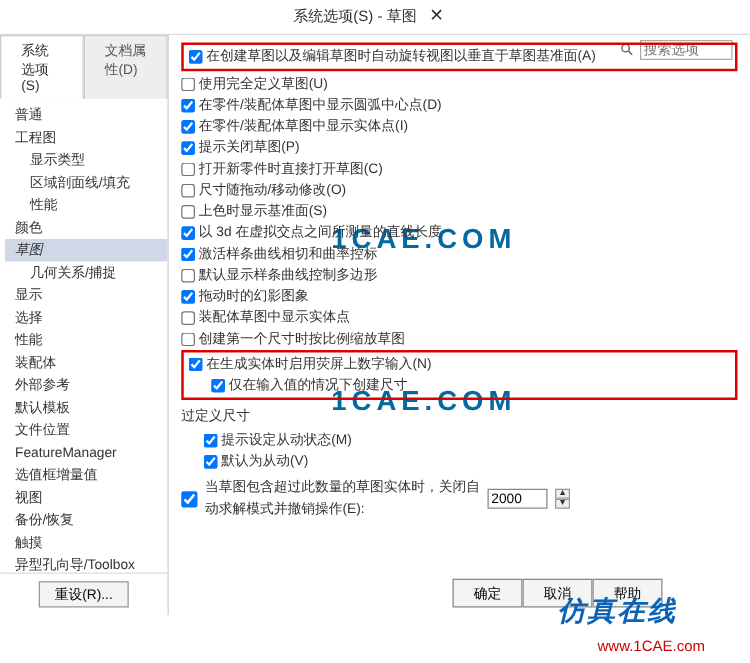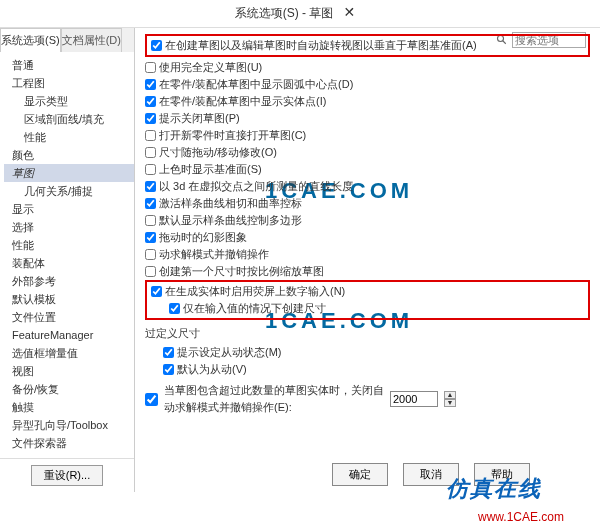--- a/index.html
+++ b/index.html
@@ -3,21 +3,21 @@
 <meta charset="utf-8">
 <style>
 * { box-sizing: border-box; margin: 0; padding: 0; font-family: "Microsoft YaHei", SimSun, sans-serif; }
 body { background: #fff; width: 600px; height: 530px; overflow: hidden; font-size: 11px; color: #333; position: relative; }
 .titlebar { display: flex; justify-content: center; align-items: center; padding: 4px 8px; border-bottom: 1px solid #ddd; height: 28px; }
 .title { font-size: 12px; }
 .close-btn { width: 32px; height: 20px; text-align: center; font-size: 14px; cursor: pointer; }
 .main { display: flex; height: 464px; }
 .left { width: 135px; border-right: 1px solid #ccc; display: flex; flex-direction: column; }
 .tabs { display: flex; background: #f0f0f0; font-size: 11px; }
-.tab { padding: 4px 0; border: 1px solid #ccc; border-bottom: none; background: #fff; cursor: pointer; }
+.tab { padding: 4px 16px; border: 1px solid #ccc; border-bottom: none; background: #fff; cursor: pointer; }
 .tab.inactive { background: #eee; color: #555; }
 .tree { flex: 1; overflow: auto; padding: 4px 0 4px 4px; font-size: 11px; line-height: 16px; }
 .tree-item { padding: 1px 4px 1px 8px; cursor: pointer; white-space: nowrap; }
 .tree-item.lvl1 { padding-left: 8px; }
 .tree-item.lvl2 { padding-left: 20px; }
 .tree-item.selected { background: #d0d8e8; font-style: italic; }
 .reset-wrap { padding: 6px; text-align: center; border-top: 1px solid #ddd; }
 .reset-btn { padding: 2px 12px; border: 1px solid #999; background: #f3f3f3; font-size: 11px; cursor: pointer; }
 .right { flex: 1; position: relative; overflow: hidden; }
 .search-wrap { position: absolute; top: 4px; right: 14px; display: flex; align-items: center; gap: 4px; }
@@ -26,21 +26,21 @@
 .options { padding: 6px 10px 6px 10px; font-size: 11px; line-height: 17px; }
 .opt { display: flex; align-items: center; gap: 3px; }
 .opt input[type=checkbox] { width: 11px; height: 11px; }
 .highlight { border: 2px solid #d00; padding: 1px 4px; margin: 0 0 2px 0; }
 .indent { padding-left: 18px; }
 .section-label { margin-top: 5px; margin-bottom: 2px; }
 .numrow { display: flex; align-items: center; gap: 6px; margin-top: 4px; }
 .numrow input[type=text] { width: 48px; border: 1px solid #888; font-size: 11px; padding: 1px 2px; text-align: left; }
 .spinner { display: flex; flex-direction: column; }
 .spin-btn { width: 12px; height: 8px; border: 1px solid #999; background: #eee; font-size: 7px; line-height: 6px; text-align: center; cursor: pointer; }
-.footer { position: absolute; right: 70px; bottom: 6px; display: flex; gap: 15px; }
+.footer { position: absolute; right: 70px; bottom: 6px; display: flex; gap: 0; }
 .btn { padding: 3px 16px; border: 1px solid #888; background: #f4f4f4; font-size: 11px; cursor: pointer; }
 .watermark { position: absolute; right: 58px; bottom: 26px; font-size: 22px; font-weight: bold; color: #0b63b8; font-style: italic; letter-spacing: 2px; pointer-events: none; }
 .watermark2 { position: absolute; right: 36px; bottom: 6px; font-size: 12px; color: #c00; pointer-events: none; }
 .ghost-text { position: absolute; font-size: 22px; font-weight: bold; color: #0369a1; letter-spacing: 4px; pointer-events: none; z-index: 0; }
 .options > * { position: relative; z-index: 1; }
 </style>
 </head>
 <body>
 
 <div class="titlebar">
@@ -141,21 +141,21 @@
       <label class="opt">
           <input type="checkbox" style="">
           <span>默认显示样条曲线控制多边形</span>
         </label>
       <label class="opt">
           <input type="checkbox" checked="" style="">
           <span>拖动时的幻影图象</span>
         </label>
       <label class="opt">
           <input type="checkbox" style="">
-          <span>动求解模式并撤销操作</span>
+          <span>装配体草图中显示实体点</span>
         </label>
       <label class="opt">
           <input type="checkbox" style="">
           <span>创建第一个尺寸时按比例缩放草图</span>
         </label>
       <div class="highlight">
         <label class="opt">
             <input type="checkbox" checked="" style="">
             <span>在生成实体时启用荧屏上数字输入(N)</span>
           </label>

